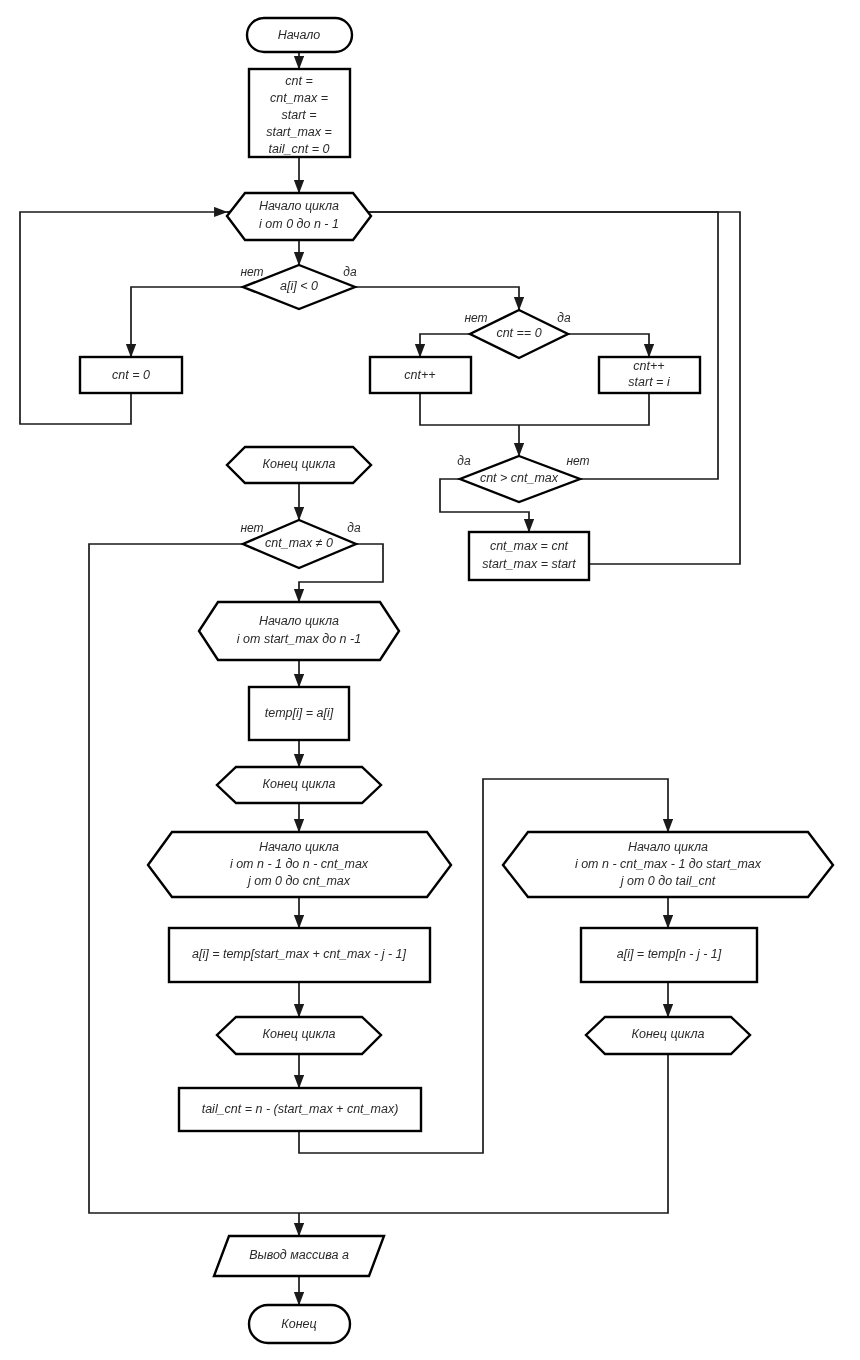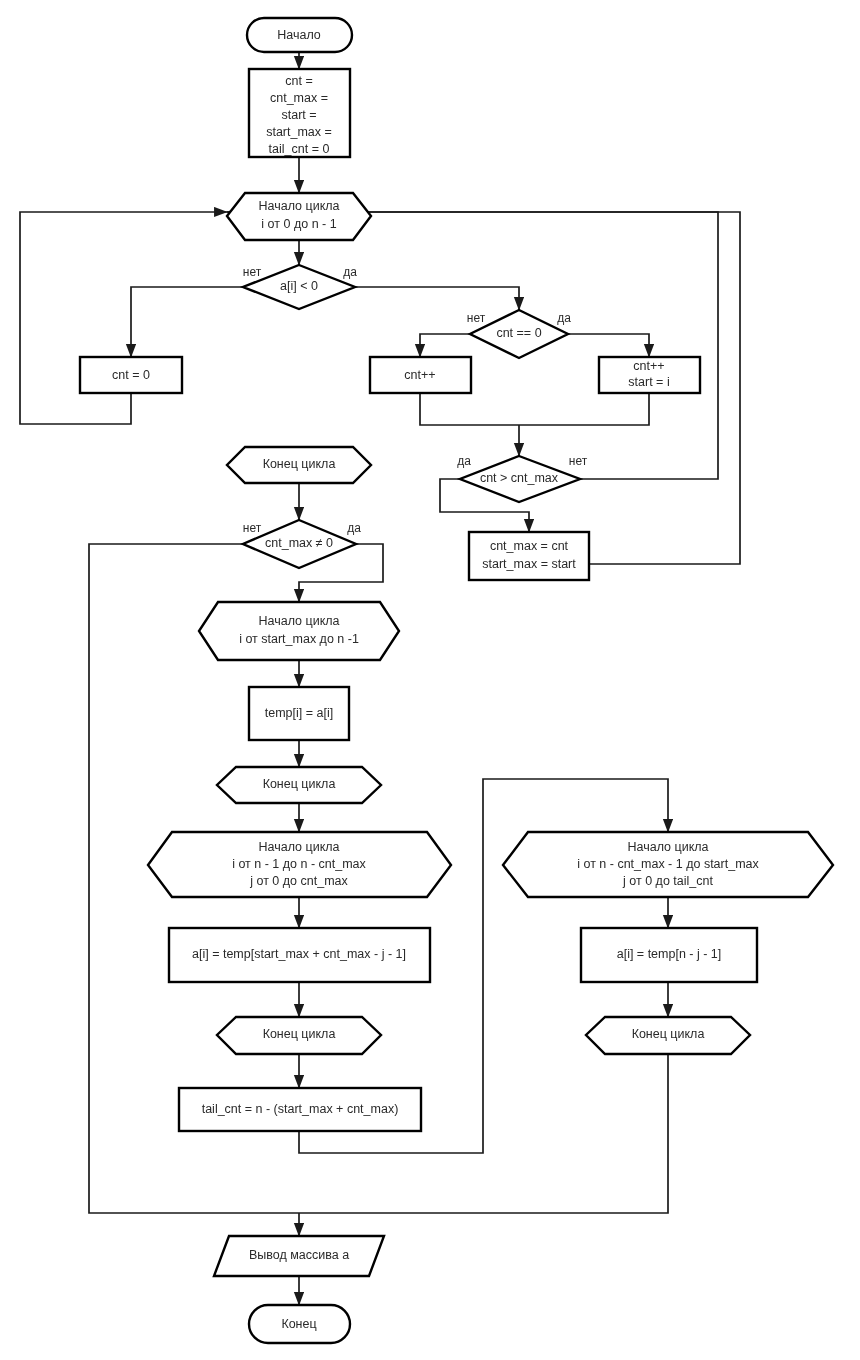--- a/index.html
+++ b/index.html
@@ -1,21 +1,21 @@
 <!DOCTYPE html>
 <html><head>
 <meta charset="utf-8">
 <title>Flowchart</title>
 <style>
   html,body{margin:0;padding:0;background:#ffffff;}
   body{
     font-family:"Liberation Sans","DejaVu Sans",sans-serif;
     width:860px;height:1360px;overflow:hidden;position:relative;
   }
-  #canvas-wrap{position:relative;width:860px;height:1180px;}
+  #canvas-wrap{position:relative;width:860px;height:1180px;font-style:italic;}
   svg#flow{position:absolute;left:0;top:0;width:860px;height:1360px;}
   .shape{fill:#ffffff;stroke:#000000;stroke-width:2.4;}
   .conn{fill:none;stroke:#1a1a1a;stroke-width:1.7;}
   .nodetext{
     font-family:"Liberation Sans","DejaVu Sans",sans-serif;
     font-size:12.5px;fill:#2a2a2a;text-anchor:middle;
     dominant-baseline:middle;white-space:pre;
   }
   .edgelabel{
     font-family:"Liberation Sans","DejaVu Sans",sans-serif;

